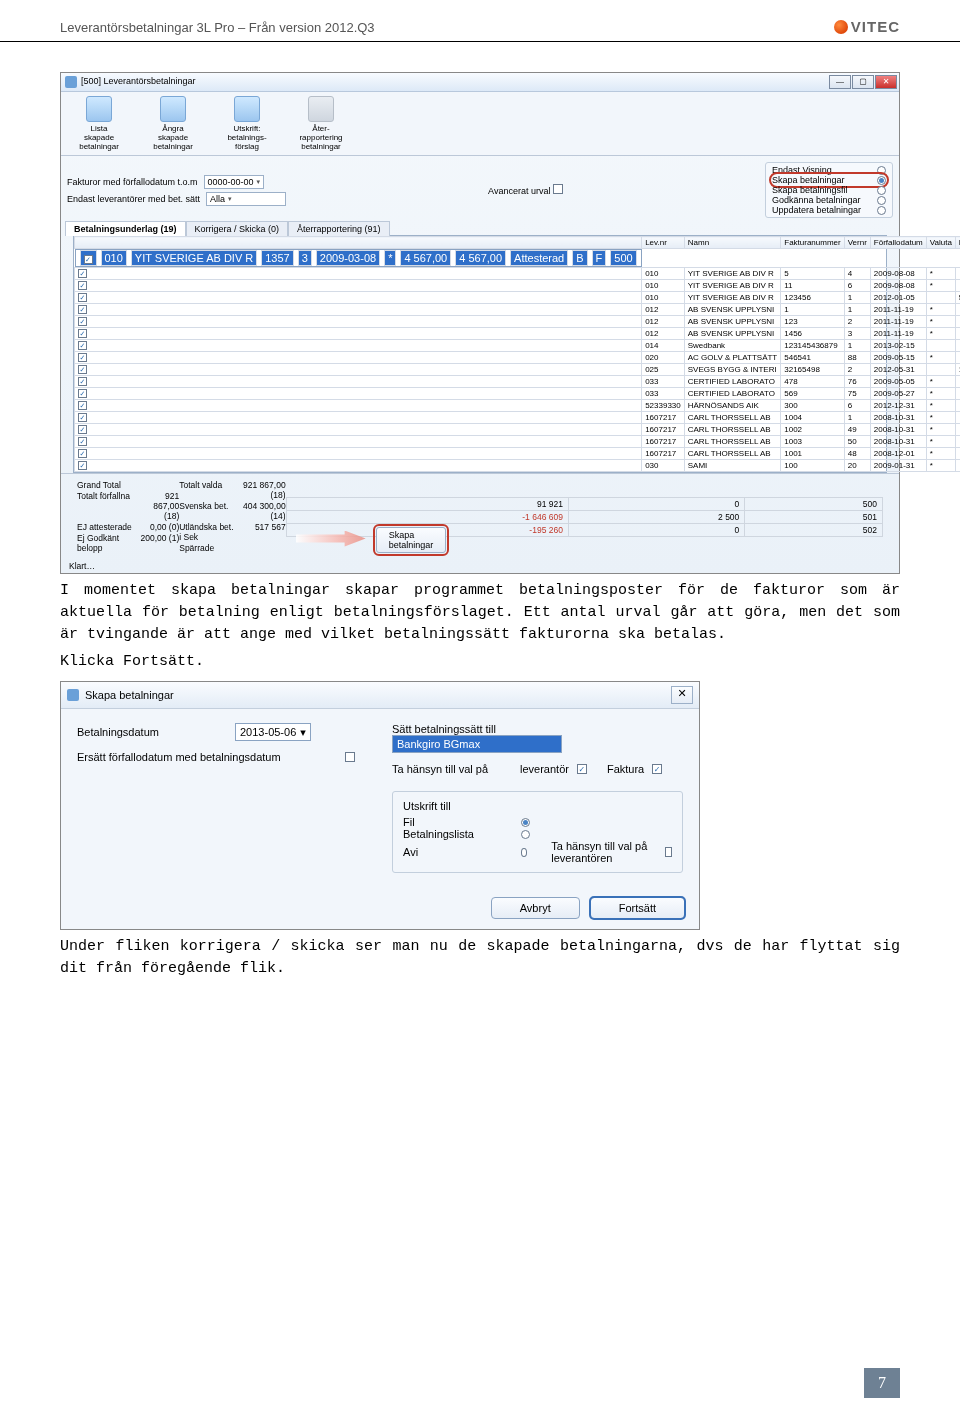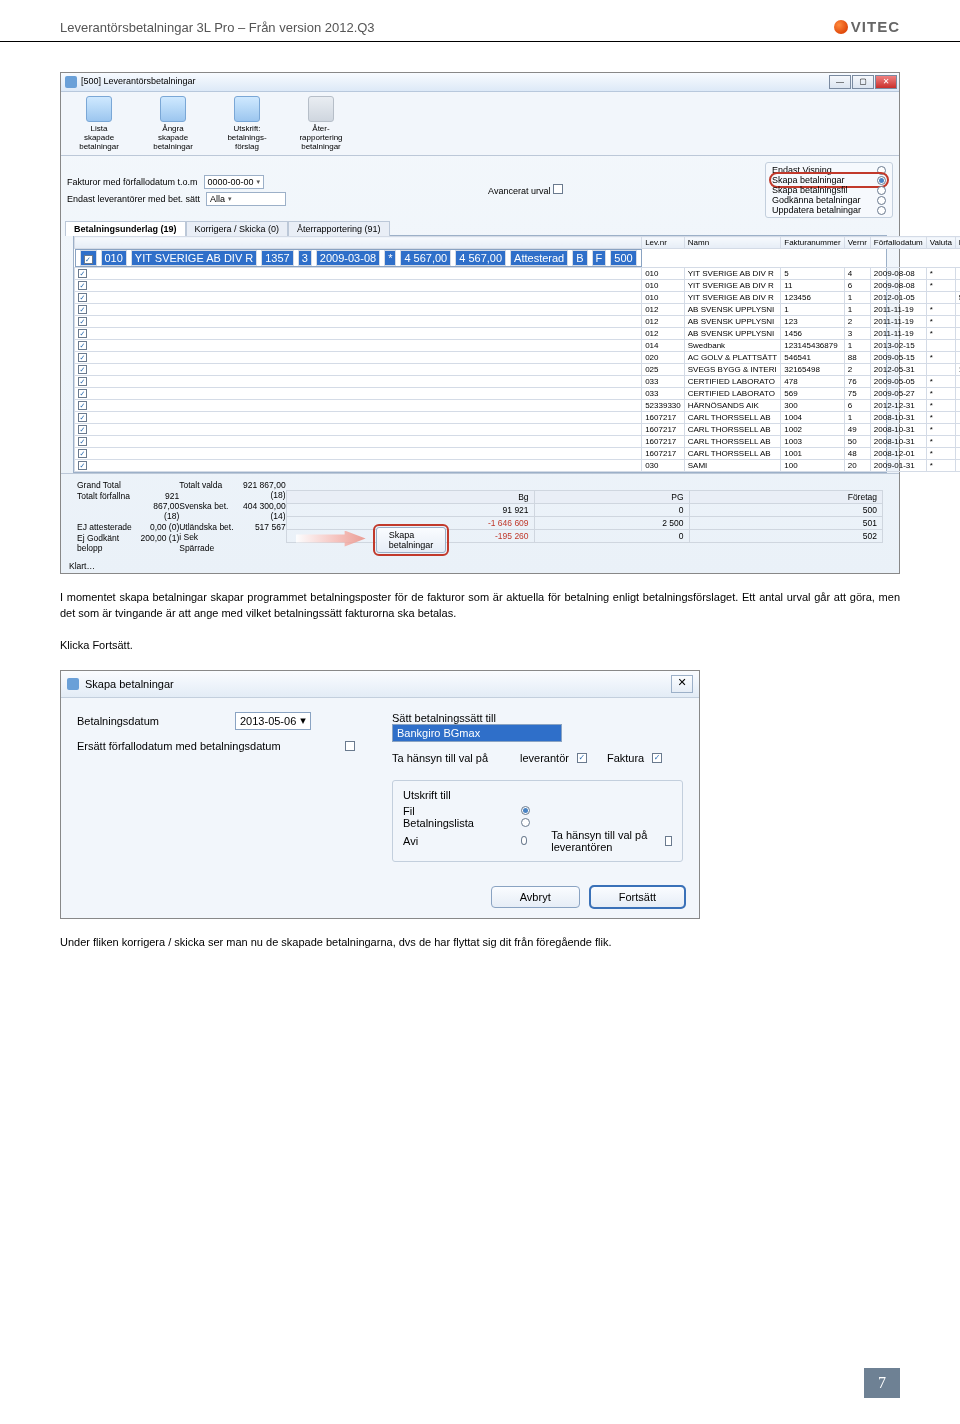--- a/index.html
+++ b/index.html
@@ -47,21 +47,21 @@
   .cb{display:inline-block;width:9px;height:9px;border:1px solid #6a7a8e;background:#fff;text-align:center;line-height:8px;font-size:7px}
   .cb.on::before{content:"✓";color:#2b6cb0}
   .footer{display:flex;padding:6px 16px;font-size:8.5px;border-top:1px solid #bcc8d8;align-items:center;position:relative}
   .footer .col{display:grid;grid-template-columns:auto auto;gap:1px 8px}
   .footer .btnish{border:1px solid #9cb0c8;background:linear-gradient(#fafcff,#e6edf6);padding:2px 12px;font-size:9px;border-radius:3px}
   .marker{position:absolute;width:70px;height:16px;background:linear-gradient(90deg,#fff 0%,#f7b9b2 60%,#e98e83 100%);clip-path:polygon(0 25%,70% 25%,70% 0,100% 50%,70% 100%,70% 75%,0 75%);opacity:.85}
   .tot-table{font-size:8.5px;border-collapse:collapse}
   .tot-table td,.tot-table th{border:1px solid #cfd6df;padding:1px 5px;text-align:right}
   .tot-table th{background:#e9eef6}
   .neg{color:#c0392b}
-  .body-text{font-family:Liberation Sans, sans-serif;font-size:11px;line-height:1.45;margin:16px 0;text-align:justify}
+  .body-text{font-family:Liberation Mono, monospace;font-size:15px;line-height:1.45;margin:6px 0;text-align:justify}
   
   .dialog{border:1px solid #888;background:#f2f6fb;width:640px;margin:8px 0 0 0;font-family:"Segoe UI",Tahoma,sans-serif;font-size:11px}
   .dlg-title{background:linear-gradient(#fafcff,#e3ecf6);padding:4px 6px;display:flex;align-items:center;gap:6px;border-bottom:1px solid #c3cfdd}
   .dlg-x{margin-left:auto;border:1px solid #9cb0c8;background:linear-gradient(#fbfdff,#e6edf6);width:22px;height:18px;text-align:center;font-size:11px}
   .dlg-body{padding:14px 16px;display:grid;grid-template-columns:1fr 1fr;gap:10px 24px}
   .dlg-row{display:flex;align-items:center;gap:8px;font-size:11px}
   .dlg-row label{min-width:150px}
   .sel{border:1px solid #8aa3c2;background:#fff;padding:0 4px;height:18px;display:inline-flex;align-items:center;gap:4px;font-size:11px}
   .sel.hl{background:#2f6fc9;color:#fff}
   .panel{border:1px solid #c3cfdd;border-radius:3px;padding:8px 10px;margin-top:6px}
@@ -379,25 +379,20 @@
           <span style="text-align:right">517 567</span>
           <span>Spärrade</span>
           <span style="text-align:right"></span>
         </div>
       <div style="position:relative;flex:1">
         <div class="marker" style="left:10px;top:14px"></div>
         <span class="btnish circ" style="position:absolute;left:90px;top:10px">Skapa betalningar</span>
       </div>
       <table class="tot-table" id="tot">
           <tbody>
-            <tr>
-              <th>Bg</th>
-              <th>PG</th>
-              <th>Företag</th>
-            </tr>
             <tr>
               <td>91 921</td>
               <td>0</td>
               <td>500</td>
             </tr>
             <tr>
               <td class="neg">-1 646 609</td>
               <td>2 500</td>
               <td>501</td>
             </tr>

